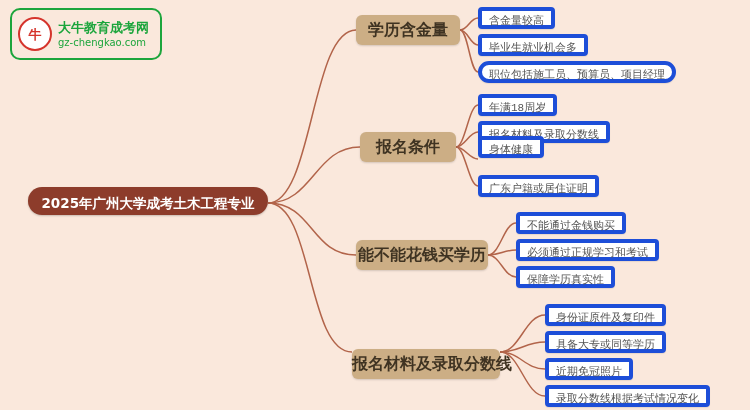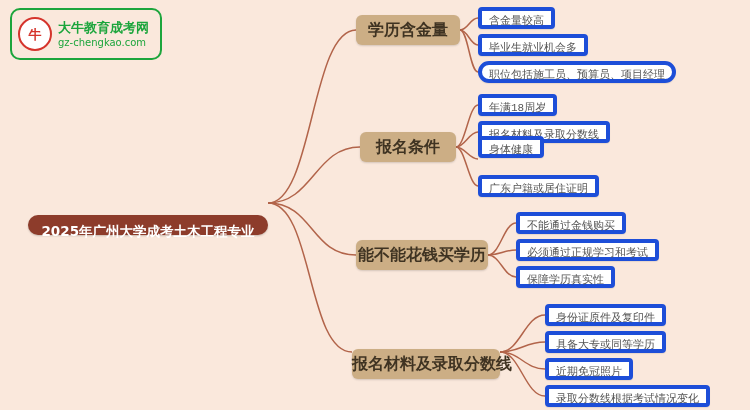--- a/index.html
+++ b/index.html
@@ -24,26 +24,25 @@
     width:34px;height:34px;border:2px solid #d5342c;border-radius:50%;
     color:#d5342c;font-weight:bold;font-size:13px;line-height:32px;
     text-align:center;box-sizing:border-box;flex:0 0 auto;background:#fff;
   }
   .logo-text{display:flex;flex-direction:column;justify-content:center;}
   .logo-name{color:#1ca53c;font-weight:bold;font-size:13px;line-height:16px;white-space:nowrap;}
   .logo-url{color:#1ca53c;font-size:10px;line-height:13px;}
 
   
   .root-node{
-    position:absolute;left:28px;top:187px;width:240px;height:20px;
+    position:absolute;left:28px;top:187px;width:240px;height:28px;
     background:#8d3c2b;color:#ffffff;border-radius:16px;
     font-size:13.5px;font-weight:bold;text-align:center;line-height:32px;
     box-sizing:border-box;white-space:nowrap;
     box-shadow:0 1px 2px rgba(0,0,0,.2);
-    margin-top:28px;
   }
 
   
   .branch-node{
     position:absolute;height:30px;background:#ccae85;color:#3f3322;
     border-radius:6px;font-size:16px;font-weight:bold;text-align:center;
     line-height:30px;box-sizing:border-box;white-space:nowrap;
     box-shadow:0 1px 2px rgba(0,0,0,.15);
   }
   .b0{left:356px;top:15px;width:104px;}

